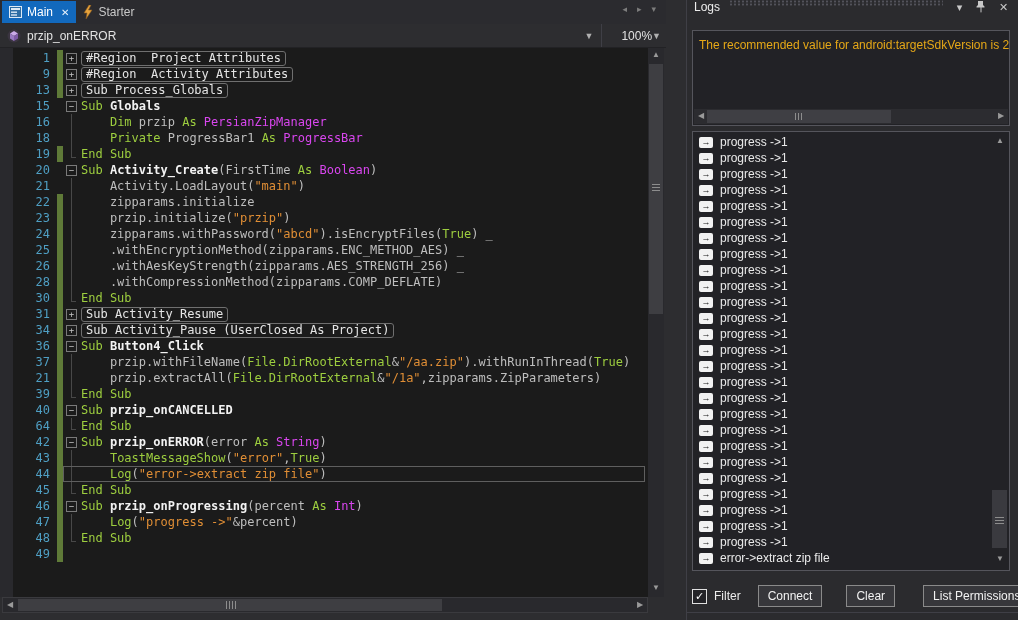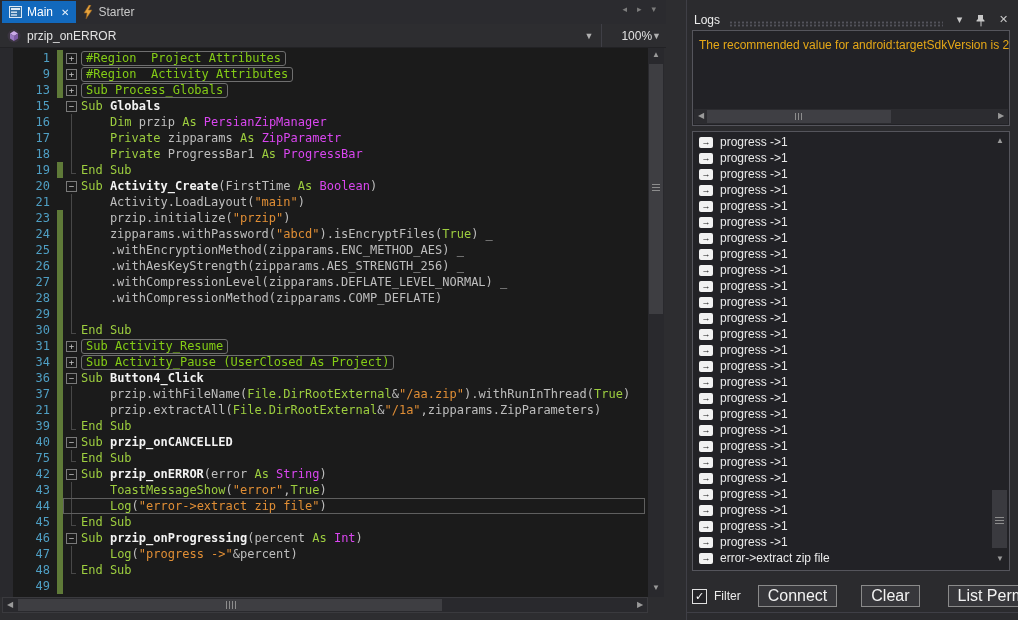--- a/index.html
+++ b/index.html
@@ -30,58 +30,58 @@
 .fold{width:18px;flex:none;position:relative}
 .fbox{position:absolute;left:3px;top:3px;width:11px;height:11px;border:1px solid #7a7a7a;background:#1b1b1b;color:#c4c4c4;font-size:9px;line-height:9px;text-align:center}
 .fold.vline::before{content:"";position:absolute;left:8px;top:0;bottom:0;border-left:1px solid #484848}
 .fold.corner::before{content:"";position:absolute;left:8px;top:0;height:11px;border-left:1px solid #484848}
 .fold.corner::after{content:"";position:absolute;left:8px;top:11px;width:5px;border-top:1px solid #484848}
 .ct{white-space:pre;color:#bebebe}
 .ct .k{color:#9dce3f}
 .ct .t{color:#d946ef}
 .ct .s{color:#e08e35}
 .ct .b{color:#f2f2f2;font-weight:bold}
-.ct .c{color:#84cc16}
+.ct .c{color:#e5e5e5}
 .ct.boxed{display:inline-block;align-self:flex-start;border:1px solid #6f6f6f;border-radius:3px;padding:0 4px;height:15px;line-height:13px;color:#a6a6a6;margin-top:1px}
 .cl.cur::after{content:"";position:absolute;left:63px;right:3px;top:0;bottom:0;border:1px solid #5f5f5f;pointer-events:none}
 
 
 .e-vscroll{position:absolute;left:648px;top:48px;width:16px;height:549px;background:#29292d}
 .sb-up{position:absolute;left:0;top:0;width:16px;height:14px;color:#9a9a9a;font-size:8px;text-align:center;line-height:14px}
 .sb-down{position:absolute;left:0;bottom:2px;width:16px;height:14px;color:#9a9a9a;font-size:8px;text-align:center;line-height:14px}
 .e-vthumb{position:absolute;left:1px;top:16px;width:14px;height:250px;background:#3e3e42}
 .e-vthumb::after{content:"";position:absolute;left:3px;top:118px;width:8px;height:9px;background:repeating-linear-gradient(0deg,#8d8d8d 0 1px,transparent 1px 3px)}
 .e-hscroll{position:absolute;left:2px;top:597px;width:646px;height:16px;background:#29292d;border:1px solid #3a3a3e}
 .h-left{position:absolute;left:0;top:0;width:14px;height:14px;color:#9a9a9a;font-size:8px;text-align:center;line-height:14px}
 .h-right{position:absolute;right:0;top:0;width:14px;height:14px;color:#9a9a9a;font-size:8px;text-align:center;line-height:14px}
 .e-hthumb{position:absolute;left:15px;top:1px;width:424px;height:12px;background:#3e3e42}
 .e-hthumb::after{content:"";position:absolute;top:2px;left:208px;width:10px;height:8px;background:repeating-linear-gradient(90deg,#8d8d8d 0 1px,transparent 1px 3px)}
 
 
 .logs{position:absolute;left:686px;top:0;width:332px;height:620px;background:#2b2b2e;border-left:1px solid #3f3f46}
-.logs-header{position:absolute;left:0;top:0;right:0;height:27px;display:flex;align-items:flex-end;padding:0 7px;gap:7px}
+.logs-header{position:absolute;left:0;top:0;right:0;height:27px;display:flex;align-items:flex-start;padding:0 7px;gap:7px}
 .logs-title{color:#ececec;font-size:12px}
 .dots{flex:1;height:6px;background-image:radial-gradient(circle,#52525a 1px,transparent 1.2px);background-size:4px 3px;margin:0 2px}
 .hicon{width:15px;text-align:center;color:#c8c8c8;font-size:11px;line-height:15px}
 .warn-box{position:absolute;left:5px;top:30px;width:318px;height:96px;border:1px solid #55555c;background:#222226}
 .warn-text{color:#e6a817;font-size:12px;padding:7px 6px;white-space:nowrap;overflow:hidden}
 .w-hscroll{position:absolute;left:1px;right:1px;bottom:1px;height:15px;background:#2c2c30}
 .w-hthumb{position:absolute;left:13px;top:1px;width:184px;height:13px;background:#3f3f44}
 .w-hthumb::after{content:"";position:absolute;top:3px;left:88px;width:9px;height:7px;background:repeating-linear-gradient(90deg,#8d8d8d 0 1px,transparent 1px 3px)}
 .log-list{position:absolute;left:5px;top:131px;width:318px;height:440px;border:1px solid #55555c;background:#222226;overflow:hidden}
 #log-items{padding-top:2px}
 .log-item{height:16px;display:flex;align-items:center;gap:7px;padding-left:6px;font-size:12px;color:#eaeaea}
 .li-icon{width:14px;height:11px;flex:none;background:#f2f2f2;border-radius:2px;color:#141414;font-weight:bold;font-size:9px;line-height:11px;text-align:center}
 .l-vscroll{position:absolute;right:2px;top:2px;bottom:2px;width:15px}
 .l-vthumb{position:absolute;left:0;top:356px;width:15px;height:58px;background:#3a3a3f}
 .l-vthumb::after{content:"";position:absolute;left:3px;top:25px;width:9px;height:9px;background:repeating-linear-gradient(0deg,#8d8d8d 0 1px,transparent 1px 3px)}
 .logs-controls{position:absolute;left:5px;top:583px;width:320px;height:26px;display:flex;align-items:center}
 .chk{width:15px;height:15px;border:1px solid #e0e0e0;background:#232327;color:#fff;font-size:11px;line-height:13px;text-align:center;flex:none}
 .chk-label{color:#ececec;font-size:12px;margin-left:7px}
-.btn{height:22px;border:1px solid #8a8a8a;background:#37373b;color:#f2f2f2;font-size:16px;padding:0 9px;display:flex;align-items:center;white-space:nowrap}
+.btn{height:22px;border:1px solid #8a8a8a;background:#37373b;color:#f2f2f2;font-size:12px;padding:0 9px;display:flex;align-items:center;white-space:nowrap}
 .btn-connect{margin-left:17px}
 .btn-clear{margin-left:24px}
 .btn-perms{margin-left:28px}
 .logs-divider{position:absolute;left:0;right:0;top:612px;border-top:1px solid #3f3f46}
 svg{display:block}
 </style>
 </head>
 <body>
 
 <div class="window">
@@ -170,26 +170,20 @@
             </span>
             <span class="ct"><span class="k">Sub </span><span class="b">Globals</span></span>
           </div>
           <div class="cl">
             <span class="ln">16</span>
             <span class="bar"></span>
             <span class="fold vline"></span>
             <span class="ct"><span class="n">    </span><span class="k">Dim </span><span class="n">przip </span><span class="k">As </span><span class="t">PersianZipManager</span></span>
           </div>
           <div class="cl">
-            <span class="ln">17</span>
-            <span class="bar"></span>
-            <span class="fold vline"></span>
-            <span class="ct"><span class="n">    </span><span class="k">Private </span><span class="n">zipparams </span><span class="k">As </span><span class="t">ZipParametr</span></span>
-          </div>
-          <div class="cl">
             <span class="ln">18</span>
             <span class="bar"></span>
             <span class="fold vline"></span>
             <span class="ct"><span class="n">    </span><span class="k">Private </span><span class="n">ProgressBar1 </span><span class="k">As </span><span class="t">ProgressBar</span></span>
           </div>
           <div class="cl">
             <span class="ln">19</span>
             <span class="bar on"></span>
             <span class="fold corner"></span>
             <span class="ct"><span class="k">End Sub</span></span>
@@ -202,20 +196,26 @@
             </span>
             <span class="ct"><span class="k">Sub </span><span class="b">Activity_Create</span><span class="n">(FirstTime </span><span class="k">As </span><span class="t">Boolean</span><span class="n">)</span></span>
           </div>
           <div class="cl">
             <span class="ln">21</span>
             <span class="bar"></span>
             <span class="fold vline"></span>
             <span class="ct"><span class="n">    Activity.LoadLayout(</span><span class="s">"main"</span><span class="n">)</span></span>
           </div>
           <div class="cl">
+            <span class="ln">22</span>
+            <span class="bar on"></span>
+            <span class="fold vline"></span>
+            <span class="ct"><span class="n">    zipparams.initialize</span></span>
+          </div>
+          <div class="cl">
             <span class="ln">23</span>
             <span class="bar on"></span>
             <span class="fold vline"></span>
             <span class="ct"><span class="n">    przip.initialize(</span><span class="s">"przip"</span><span class="n">)</span></span>
           </div>
           <div class="cl">
             <span class="ln">24</span>
             <span class="bar on"></span>
             <span class="fold vline"></span>
             <span class="ct"><span class="n">    zipparams.withPassword(</span><span class="s">"abcd"</span><span class="n">).isEncryptFiles(</span><span class="k">True</span><span class="n">) _</span></span>
@@ -226,36 +226,24 @@
             <span class="fold vline"></span>
             <span class="ct"><span class="n">    .withEncryptionMethod(zipparams.ENC_METHOD_AES) _</span></span>
           </div>
           <div class="cl">
             <span class="ln">26</span>
             <span class="bar on"></span>
             <span class="fold vline"></span>
             <span class="ct"><span class="n">    .withAesKeyStrength(zipparams.AES_STRENGTH_256) _</span></span>
           </div>
           <div class="cl">
-            <span class="ln">27</span>
-            <span class="bar on"></span>
-            <span class="fold vline"></span>
-            <span class="ct"><span class="n">    .withCompressionLevel(zipparams.DEFLATE_LEVEL_NORMAL) _</span></span>
-          </div>
-          <div class="cl">
             <span class="ln">28</span>
             <span class="bar on"></span>
             <span class="fold vline"></span>
             <span class="ct"><span class="n">    .withCompressionMethod(zipparams.COMP_DEFLATE)</span></span>
-          </div>
-          <div class="cl">
-            <span class="ln">29</span>
-            <span class="bar on"></span>
-            <span class="fold vline"></span>
-            <span class="ct"></span>
           </div>
           <div class="cl">
             <span class="ln">30</span>
             <span class="bar on"></span>
             <span class="fold corner"></span>
             <span class="ct"><span class="k">End Sub</span></span>
           </div>
           <div class="cl">
             <span class="ln">31</span>
             <span class="bar on"></span>
@@ -300,21 +288,21 @@
           </div>
           <div class="cl">
             <span class="ln">40</span>
             <span class="bar on"></span>
             <span class="fold minus">
               <span class="fbox">−</span>
             </span>
             <span class="ct"><span class="k">Sub </span><span class="b">przip_onCANCELLED</span></span>
           </div>
           <div class="cl">
-            <span class="ln">75</span>
+            <span class="ln">64</span>
             <span class="bar on"></span>
             <span class="fold corner"></span>
             <span class="ct"><span class="k">End Sub</span></span>
           </div>
           <div class="cl">
             <span class="ln">42</span>
             <span class="bar on"></span>
             <span class="fold minus">
               <span class="fbox">−</span>
             </span>

